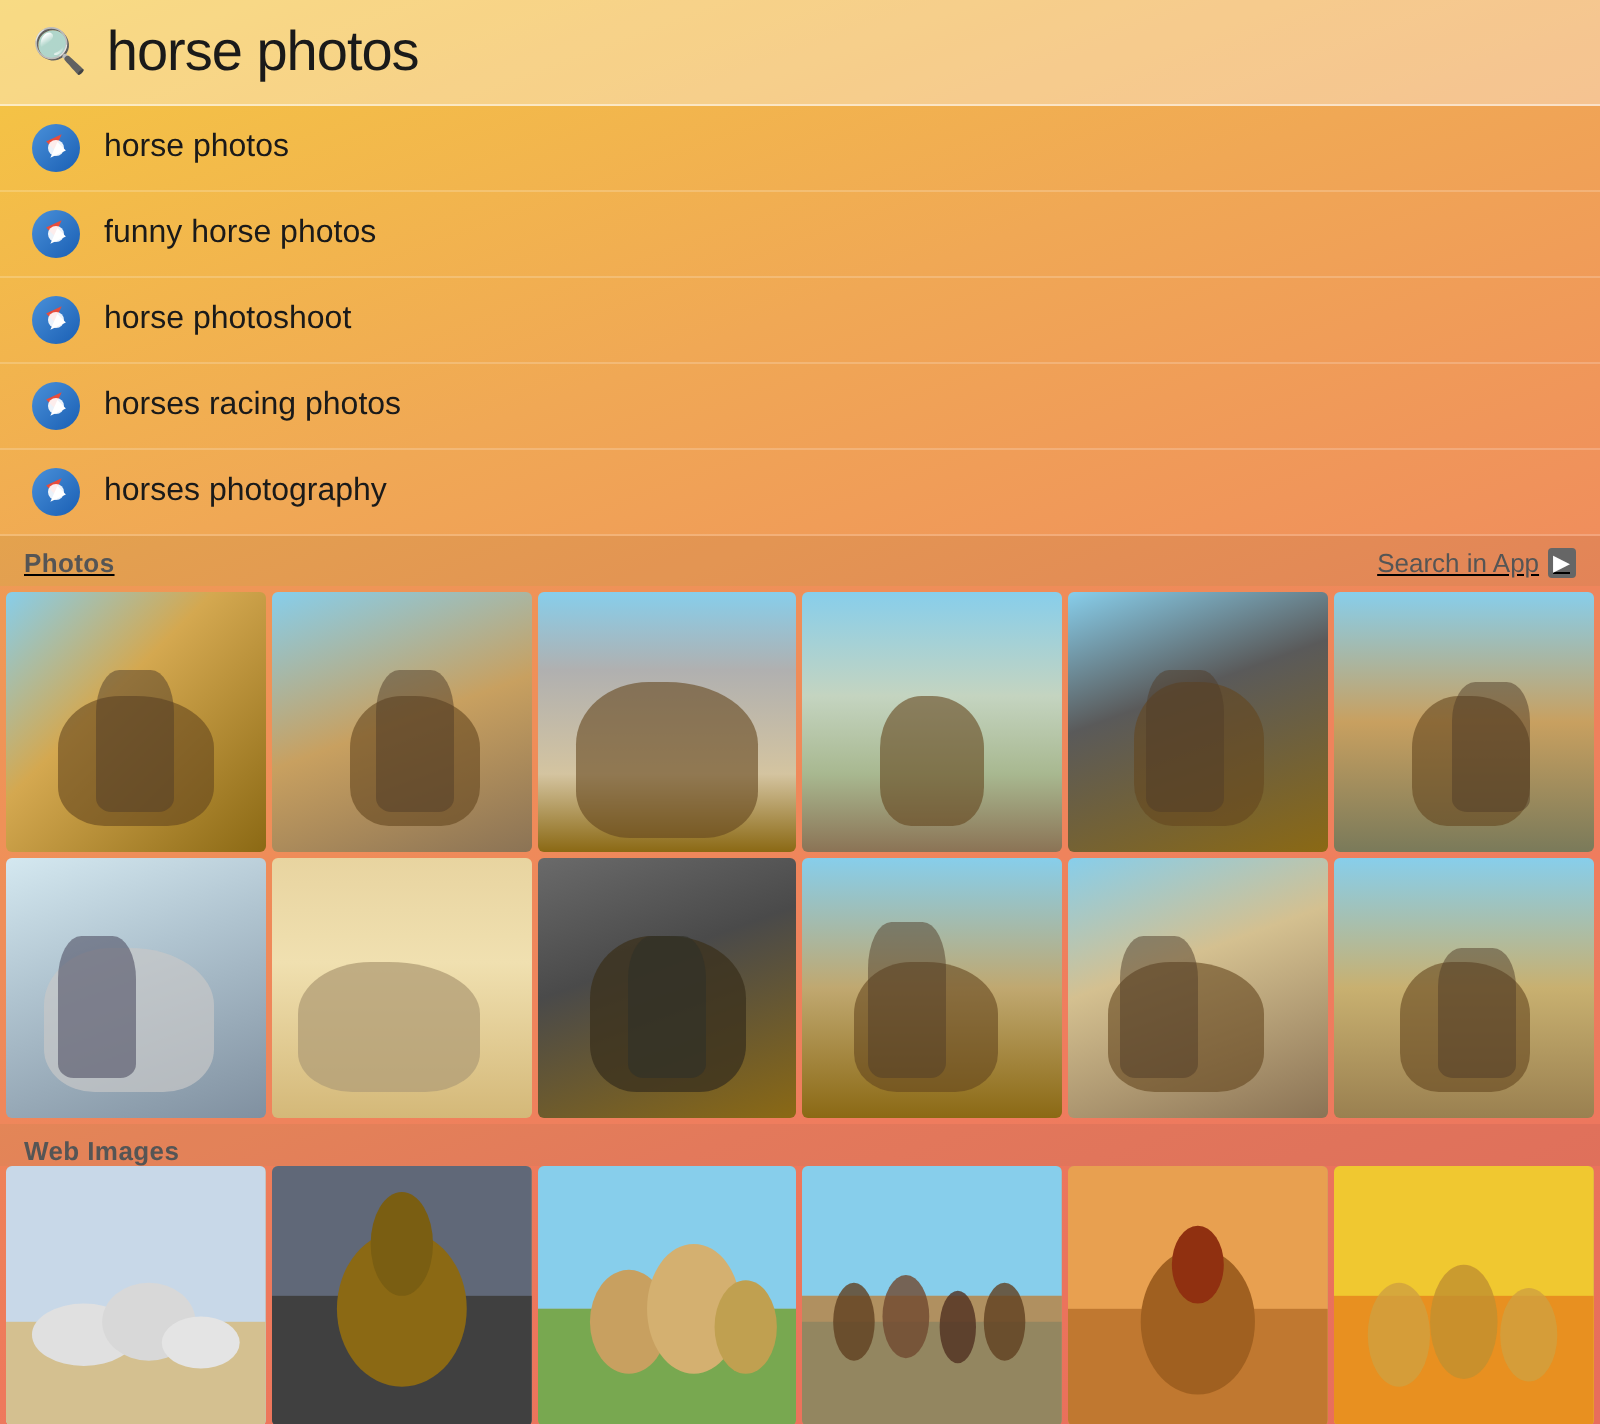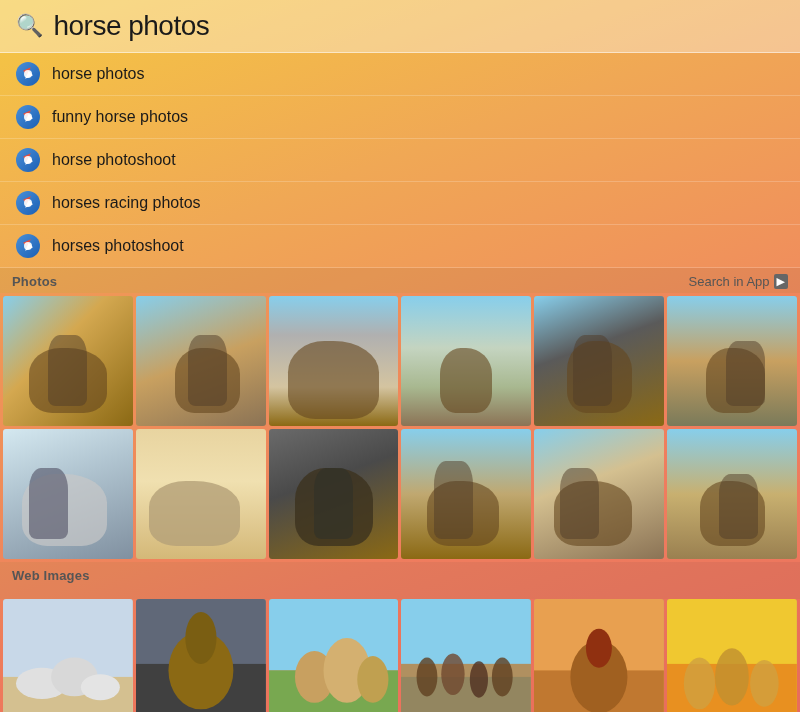--- a/index.html
+++ b/index.html
@@ -91,20 +91,21 @@
       font-weight: 400;
     }
 
     
     .section-header {
       display: flex;
       justify-content: space-between;
       align-items: center;
       padding: 6px 12px 4px 12px;
       background: rgba(0,0,0,0.05);
+      text-decoration: underline;
     }
     .section-title {
       font-size: 13px;
       font-weight: 600;
       color: #555;
       text-transform: none;
       letter-spacing: 0.2px;
     }
     .search-in-app {
       font-size: 13px;
@@ -193,21 +194,21 @@
       width: 30%;
       height: 55%;
       background: rgba(80,60,40,0.5);
       border-radius: 30% 30% 20% 20% / 30% 30% 10% 10%;
     }
 
     .web-section-header {
       display: flex;
       justify-content: space-between;
       align-items: flex-end;
-      padding: 6px 12px 16px 12px;
+      padding: 6px 12px 0 12px;
       background: rgba(0,0,0,0.05);
     }
   </style>
 </head>
 <body>
 
 <div class="search-bar">
   <span class="search-icon-wrap">🔍</span>
   <span class="search-text">horse photos</span>
 </div>
@@ -239,21 +240,21 @@
       <div class="compass-needle-red"></div>
       <div class="compass-needle-white"></div>
     </div>
     <span class="suggestion-label">horses racing photos</span>
   </div>
   <div class="suggestion-item">
     <div class="compass-icon">
       <div class="compass-needle-red"></div>
       <div class="compass-needle-white"></div>
     </div>
-    <span class="suggestion-label">horses photoshoot</span>
+    <span class="suggestion-label">horses photography</span>
   </div>
 </div>
 
 <div class="section-header">
   <span class="section-title">Photos</span>
   <span class="search-in-app">
     <span>Search in App</span>
     <span class="search-in-app-arrow">▶</span>
   </span>
 </div>

